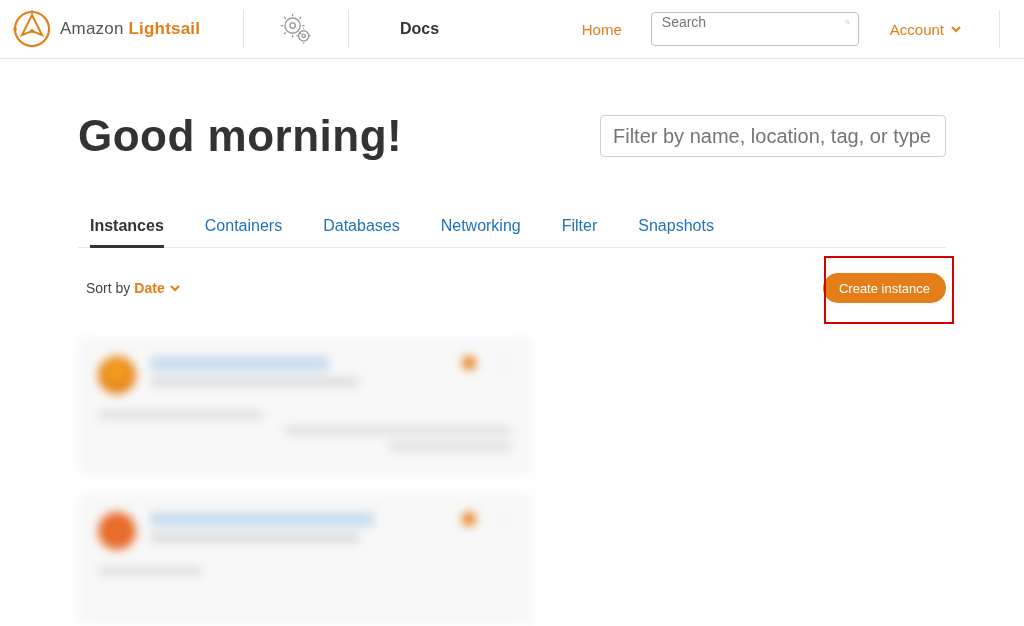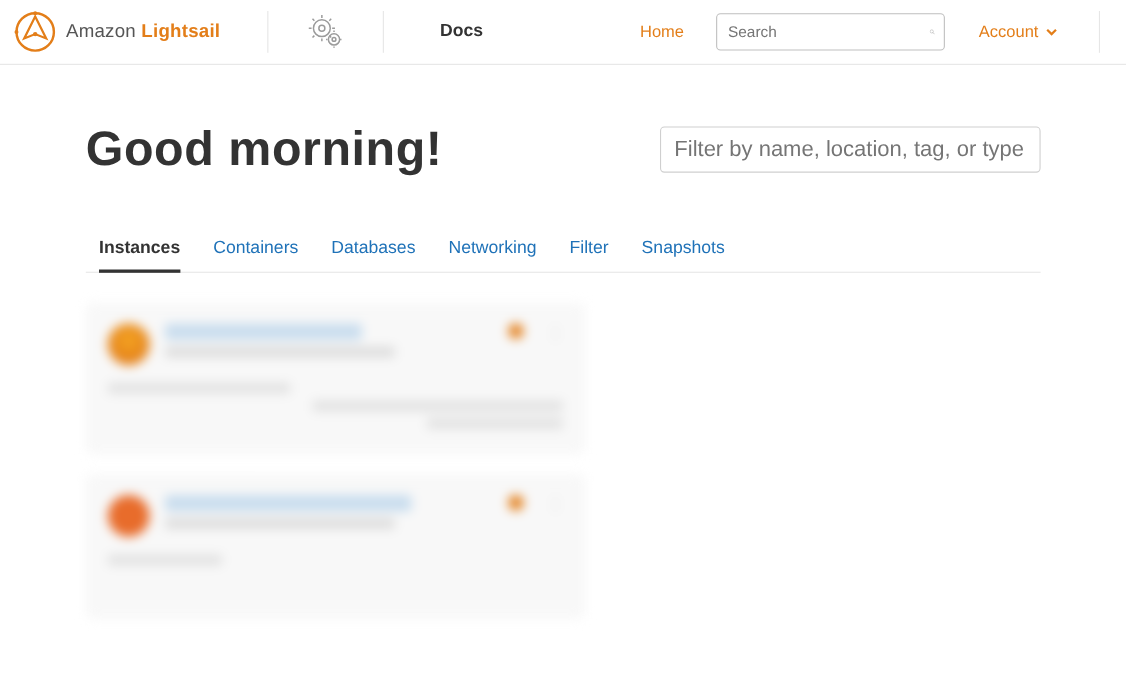--- a/index.html
+++ b/index.html
@@ -17,35 +17,35 @@
   
   .topbar{height:58px;border-bottom:1px solid var(--grey-light);display:flex;align-items:center;padding:0 18px 0 6px;gap:17px;}
   .brand{display:flex;align-items:center;gap:8px;padding-left:6px;min-width:208px;}
   .brand-name{font-size:17px;letter-spacing:.2px;}
   .brand-name .ls{color:var(--orange);font-weight:600;}
   .brand-name .az{color:#555;}
   .divider{width:1px;height:38px;background:var(--grey-light);margin:0 6px;}
   .nav-home{font-weight:700;font-size:16px;color:#333;padding:0 28px;}
   .spacer{flex:1;}
   .docs{color:var(--orange);font-size:15px;padding:0 12px;}
-  .search-wrap{display:flex;align-items:center;border:1px solid #bfbfbf;border-radius:4px;height:32px;width:190px;padding:0 8px;color:#888;}
+  .search-wrap{display:flex;align-items:flex-start;border:1px solid #bfbfbf;border-radius:4px;height:32px;width:190px;padding:0 8px;color:#888;}
   .search-wrap input{border:none;outline:none;flex:1;font-size:14px;color:#333;background:transparent;}
   .search-wrap svg{width:18px;height:18px;opacity:.55;}
   .account{display:flex;align-items:center;gap:6px;color:var(--orange);font-size:15px;padding:0 14px;justify-content:flex-end;}
   .account svg{width:12px;height:12px;}
   
   .logo-svg{width:40px;height:40px;}
   .gear-svg{width:34px;height:34px;margin:0 12px;}
   
   .content{max-width:868px;margin:0 auto;padding:0 0 40px;}
   .greet-row{display:flex;align-items:center;padding-top:52px;}
   .greeting{font-size:44px;font-weight:700;color:#333;flex:1;letter-spacing:.5px;}
   .filter-input{border:1px solid var(--grey-border);border-radius:4px;height:40px;width:320px;padding:0 12px;font-size:20px;color:#555;outline:none;}
   
-  .tabs{display:flex;gap:30px;border-bottom:1px solid var(--grey-light);margin-top:50px;}
+  .tabs{display:flex;gap:41px;border-bottom:1px solid var(--grey-light);margin-top:50px;}
   .tab{padding:6px 0 10px;font-size:16px;color:var(--blue-link);cursor:pointer;}
   .tab.active{color:#333;font-weight:600;border-bottom:3px solid #333;margin-bottom:-1px;}
   .tab:first-child{margin-left:12px;}
   
   .row-actions{display:flex;align-items:center;margin-top:18px;position:relative;height:44px;}
   .sort{font-size:14px;color:#444;padding-left:8px;display:flex;align-items:center;gap:4px;}
   .sort .field{color:var(--orange);font-weight:700;}
   .sort svg{width:12px;height:12px;}
   .row-actions .spacer{flex:1;}
   .highlight-box{position:absolute;right:-8px;top:-10px;border:2px solid var(--red-highlight);width:126px;height:64px;pointer-events:none;}
@@ -127,20 +127,32 @@
 
   <div class="tabs">
     <div class="tab active">Instances</div>
     <div class="tab">Containers</div>
     <div class="tab">Databases</div>
     <div class="tab">Networking</div>
     <div class="tab">Filter</div>
     <div class="tab">Snapshots</div>
   </div>
 
+  <div class="row-actions">
+    <div class="sort">
+      <span>Sort by </span>
+      <span class="field">Date</span>
+      <svg viewBox="0 0 12 12">
+          <path d="M2 4l4 4 4-4" fill="none" stroke="#e37e19" stroke-width="2.2"></path>
+        </svg>
+    </div>
+    <div class="spacer"></div>
+    <button class="create-btn">Create instance</button>
+    <div class="highlight-box"></div>
+  </div>
 
   <div class="cards">
     <div class="card">
       <div class="card-top">
         <div class="icon orange"></div>
         <div class="meta">
             <div class="title"></div>
             <div class="sub"></div>
           </div>
         <div class="status-dot"></div>

